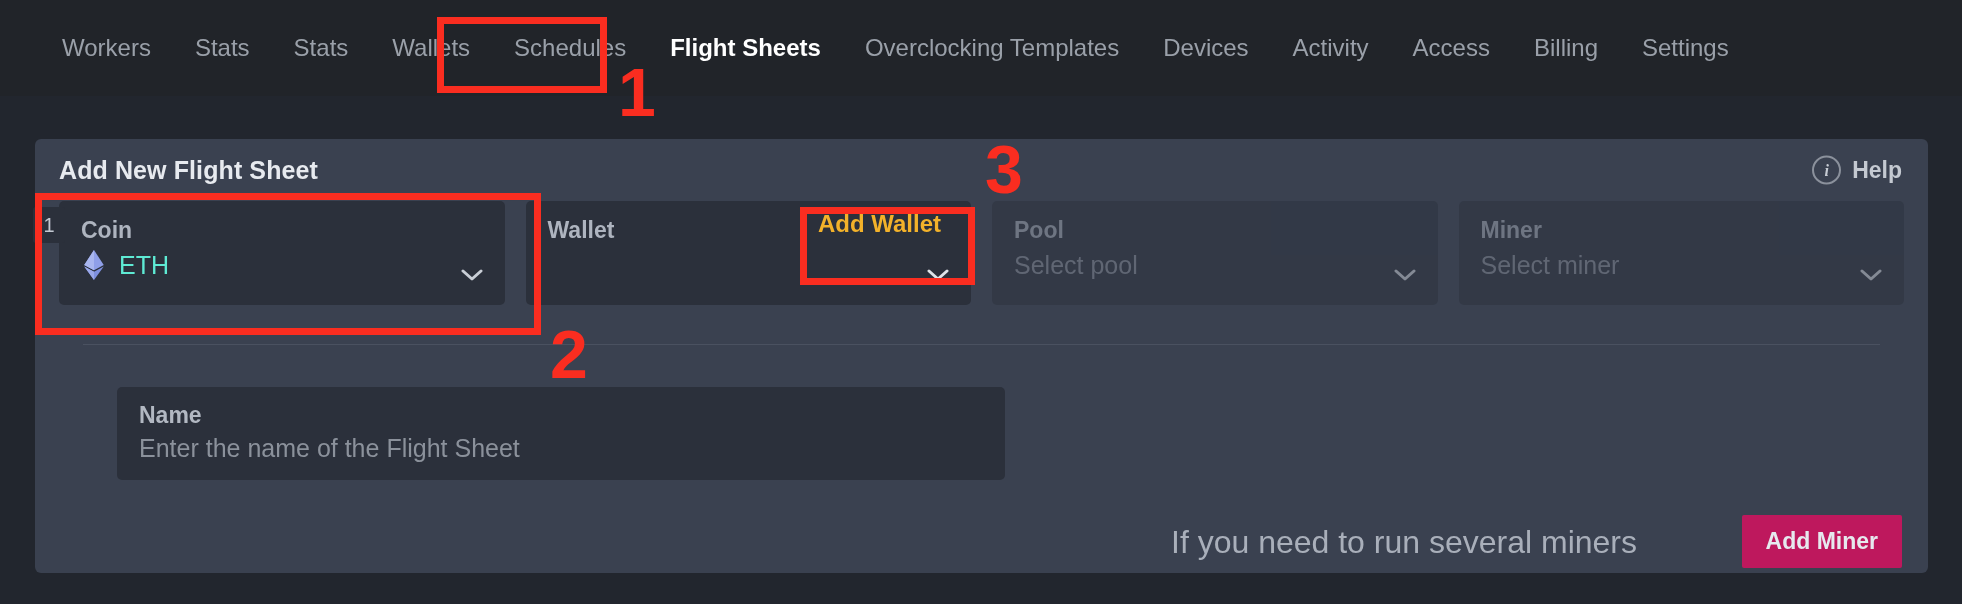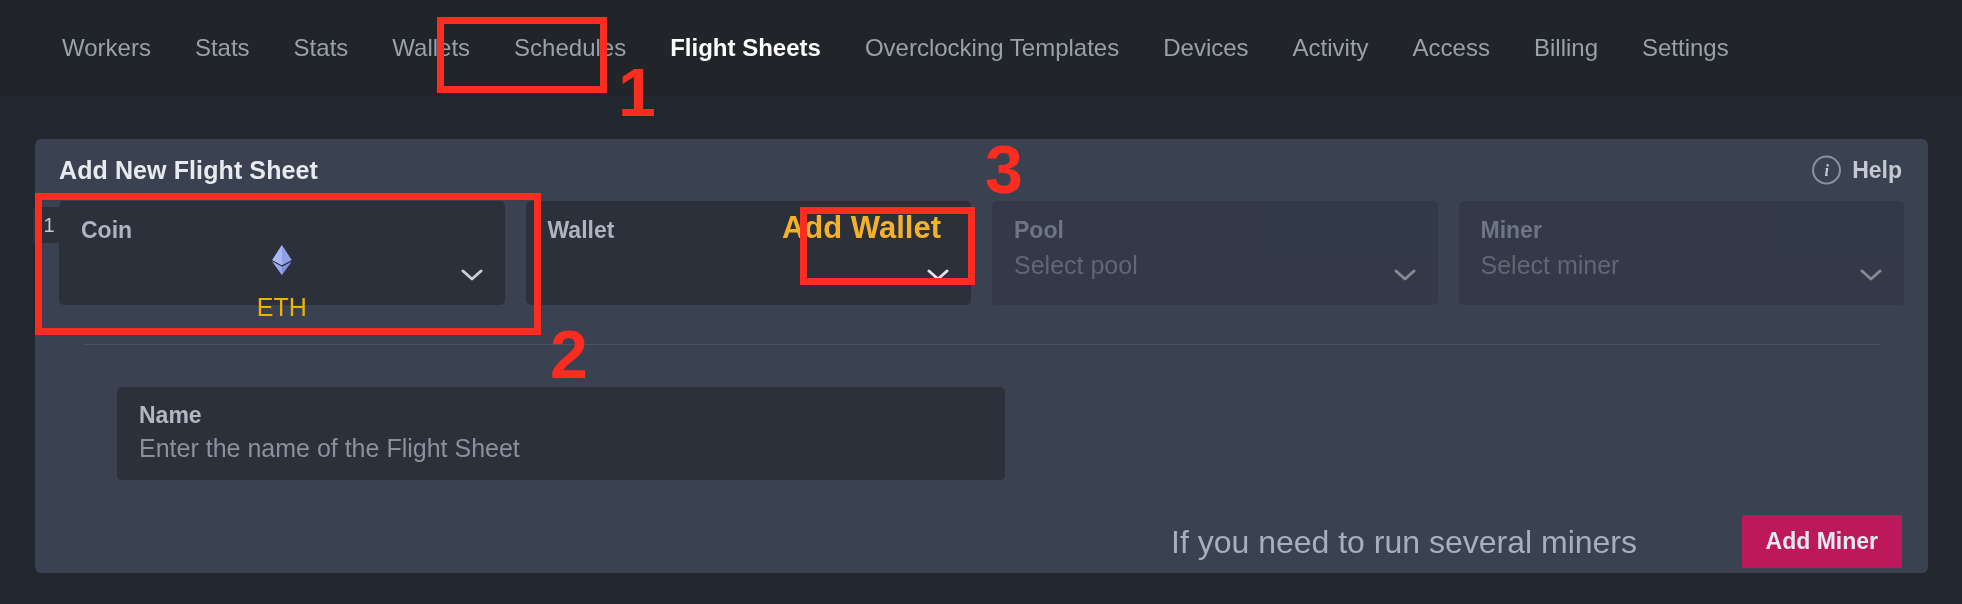--- a/index.html
+++ b/index.html
@@ -73,42 +73,42 @@
   }
   .select-box.disabled { opacity: .45; cursor: default; }
   .sel-label {
     font-size: 23px; font-weight: bold; color: #aeb4bf;
     line-height: 30px;
   }
   .sel-value {
     font-size: 25px; color: #c8ccd4; line-height: 40px;
     display: flex; align-items: center; gap: 12px;
   }
-  .sel-value.filled { color: #eab308; flex-direction: column; }
+  .sel-value.filled { color: #5eead4; }
   .sel-value.placeholder { color: #8e949f; }
   .chevron {
     position: absolute; right: 22px; bottom: 24px;
     width: 22px; height: 12px;
   }
   .chevron svg { display:block; }
   .eth-icon { width: 26px; height: 30px; display:block; }
 
   .step-badge {
     position: absolute; left: -26px; top: 6px;
     width: 32px; height: 36px;
     background: #2b303b;
     color: #c3c8d1;
     font-size: 20px;
     display: flex; align-items: center; justify-content: center;
     border-radius: 3px;
   }
 
   .add-wallet-btn {
     position: absolute; right: 30px; top: 9px;
-    color: #f3b22a; font-size: 31px; font-weight: bold;
+    color: #f3b22a; font-size: 24px; font-weight: bold;
     background: transparent; border: none;
     cursor: pointer; z-index: 6;
     font-family: "Liberation Sans", sans-serif;
   }
 
   
   .divider {
     position: absolute; left: 48px; top: 205px;
     width: 1797px; height: 1px; background: #4a5160;
   }

